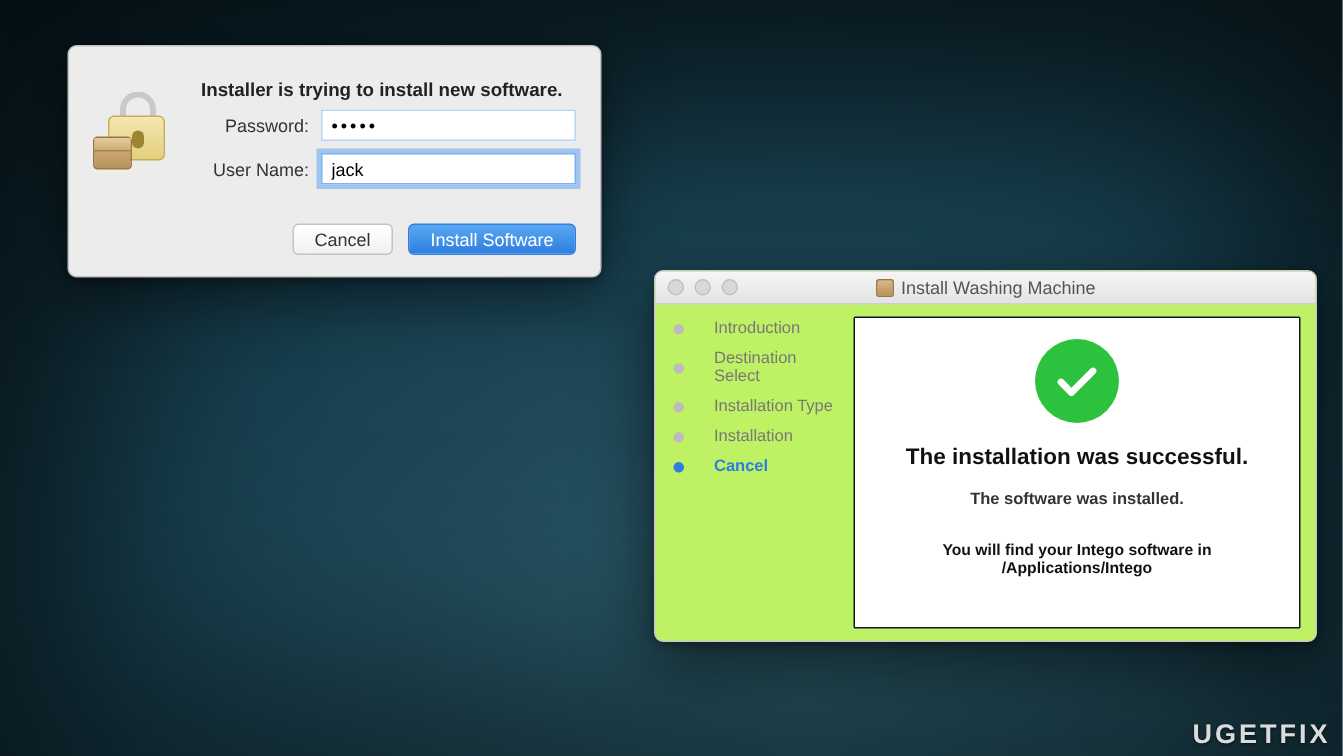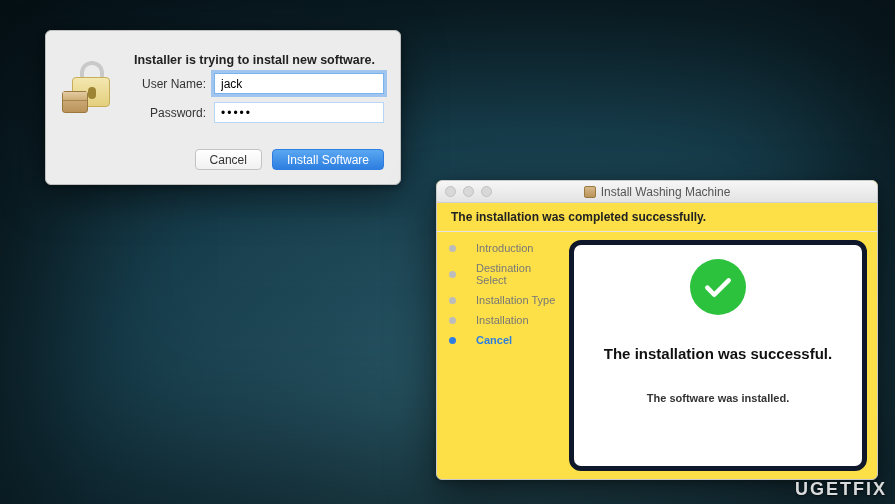--- a/index.html
+++ b/index.html
@@ -103,22 +103,22 @@
   }
   .btn-primary {
     background: linear-gradient(#5aa7f2, #2d7ee0);
     border: 1px solid #2d7ee0; color: #fff;
   }
 
   
   .installer {
     position: absolute;
     left: 436px; top: 180px;
-    width: 442px; height: 300px;
-    background: #fde047;
+    width: 442px; height: 248px;
+    background: #bef264;
     border: 1px solid #c9c9c9;
     border-radius: 6px;
     box-shadow: 0 16px 46px rgba(0,0,0,0.55), 0 2px 6px rgba(0,0,0,0.3);
     display: flex; flex-direction: column;
     overflow: hidden;
   }
   .titlebar {
     height: 22px; background: linear-gradient(#f6f6f6, #e3e3e3);
     border-bottom: 1px solid #cfcfcf;
     display: flex; align-items: center; position: relative;
@@ -143,24 +143,23 @@
   }
   .step { display: flex; align-items: center; gap: 20px; margin-bottom: 8px; font-size: 11px; }
   .bullet {
     width: 7px; height: 7px; border-radius: 50%; background: #bcbcbc; flex:0 0 7px;
   }
   .step.active .bullet { background: #2d7ee0; }
   .step.active .step-label { color: #2d7ee0; font-weight: 600; }
   .step-label { color: #777; }
   .main {
     flex: 1; background: #fff; margin: 8px 10px 8px 0;
-    border: 5px solid #0f172a; border-radius: 12px;
+    border: 1px solid #0f172a; border-radius: 1px;
     display: flex; flex-direction: column; align-items: center;
     padding: 14px 12px 10px;
-    gap: 16px;
   }
   .check-badge {
     width: 56px; height: 56px; border-radius: 50%;
     background: #2cc23d; display: flex; align-items: center; justify-content: center;
     margin-bottom: 14px;
   }
   .check-badge svg { width: 32px; height: 32px; }
   .main-title { font-size: 15px; font-weight: 700; color: #111; margin-bottom: 14px; text-align:center;}
   .main-sub { font-size: 11px; color: #333; margin-bottom: 22px; text-align:center;font-weight:bold;}
   .main-note { font-size: 10.5px; font-weight: 700; color: #111; text-align: center; }
@@ -180,26 +179,26 @@
   <div class="auth-body">
     <div class="auth-icon">
       <div class="lock-sh"></div>
       <div class="lock-body"></div>
       <div class="pkg-badge"></div>
     </div>
     <div class="auth-text">
       <div class="auth-title">Installer is trying to install new software.</div>
 
       <div class="form-row">
+        <label>Password:</label>
+        <input id="pw" type="password" value="•••••" style="">
+      </div>
+      <div class="form-row">
         <label>User Name:</label>
         <input id="un" class="focused" type="text" value="jack" style="">
-      </div>
-      <div class="form-row">
-        <label>Password:</label>
-        <input id="pw" type="password" value="•••••" style="">
       </div>
     </div>
   </div>
   <div class="auth-buttons">
     <button class="btn btn-default">Cancel</button>
     <button class="btn btn-primary">Install Software</button>
   </div>
 </div>
 
 <div class="installer">
@@ -208,21 +207,20 @@
       <span></span>
       <span></span>
       <span></span>
     </div>
     <div class="tb-center">
       <span class="tb-icon"></span>
       <span>Install Washing Machine</span>
     </div>
   </div>
 
-  <div class="inst-header">The installation was completed successfully.</div>
 
   <div class="inst-body">
     <div class="sidebar">
       <div class="step">
         <span class="bullet"></span>
         <span class="step-label">Introduction</span>
       </div>
       <div class="step">
         <span class="bullet"></span>
         <span class="step-label">Destination Select</span>
@@ -242,20 +240,21 @@
     </div>
 
     <div class="main">
       <div class="check-badge">
         <svg viewBox="0 0 24 24">
             <path d="M4 12.5 L9.2 17.8 L20 7" stroke="#fff" stroke-width="3.4" fill="none" stroke-linecap="round" stroke-linejoin="round"></path>
           </svg>
       </div>
       <div class="main-title">The installation was successful.</div>
       <div class="main-sub">The software was installed.</div>
+      <div class="main-note">You will find your Intego software in /Applications/Intego</div>
     </div>
   </div>
 
 </div>
 
 <div class="watermark">
   <span>UGETFIX</span>
 </div>
 
 </body></html>

